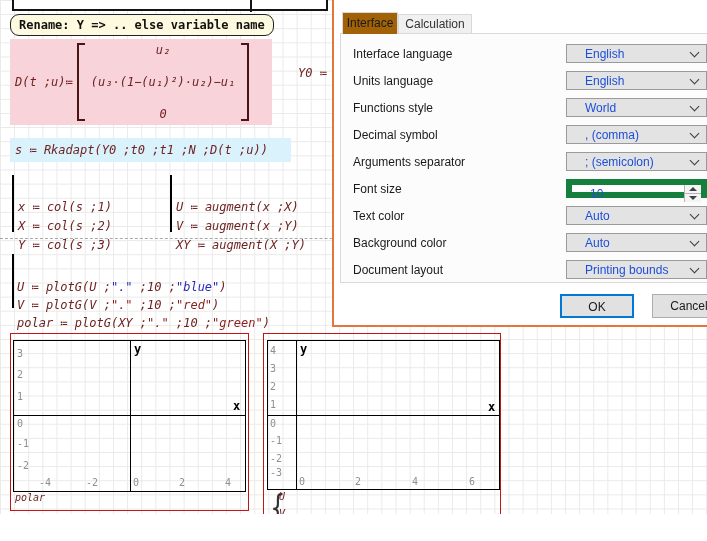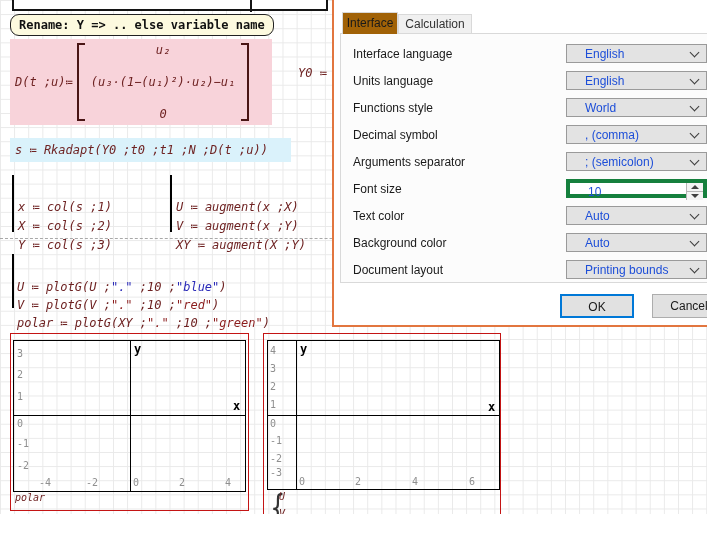--- a/index.html
+++ b/index.html
@@ -70,21 +70,21 @@
     border:1px solid #d9d9d9;border-bottom:none;z-index:1;color:#333;}
   .tabpage{position:absolute;left:6px;top:33px;width:380px;height:250px;background:#fcfcfc;
     border:1px solid #d9d9d9;box-sizing:border-box;z-index:2;}
   .drow{position:absolute;left:0;width:100%;height:20px;}
   .dlabel{position:absolute;left:12px;top:3px;color:#1a1a1a;}
   .combo{position:absolute;left:225px;top:0;width:141px;height:19px;background:#e3e3e3;
     border:1px solid #9a9a9a;box-sizing:border-box;}
   .cval{position:absolute;left:18px;top:2px;color:#1d4ed8;}
   .chev{position:absolute;right:8px;top:4px;width:6px;height:6px;
     border-right:1.6px solid #3c3c3c;border-bottom:1.6px solid #3c3c3c;transform:rotate(45deg);}
-  .spinbox{background:#ffffff;border:4px solid #15803d;}
+  .spinbox{background:#ffffff;border:6px solid #15803d;}
   .spin{position:absolute;right:0;top:0;width:16px;height:17px;border-left:1px solid #b5b5b5;
     display:flex;flex-direction:column;}
   .spin-up,.spin-dn{flex:1;background:#f4f4f4;position:relative;}
   .spin-up{border-bottom:1px solid #b5b5b5;}
   .tri-up{position:absolute;left:4px;top:2px;width:0;height:0;
     border-left:4px solid transparent;border-right:4px solid transparent;border-bottom:4px solid #404040;}
   .tri-dn{position:absolute;left:4px;top:2px;width:0;height:0;
     border-left:4px solid transparent;border-right:4px solid transparent;border-top:4px solid #404040;}
   .btn{position:absolute;top:294px;width:74px;height:24px;background:#e1e1e1;
     text-align:center;line-height:22px;box-sizing:border-box;}

